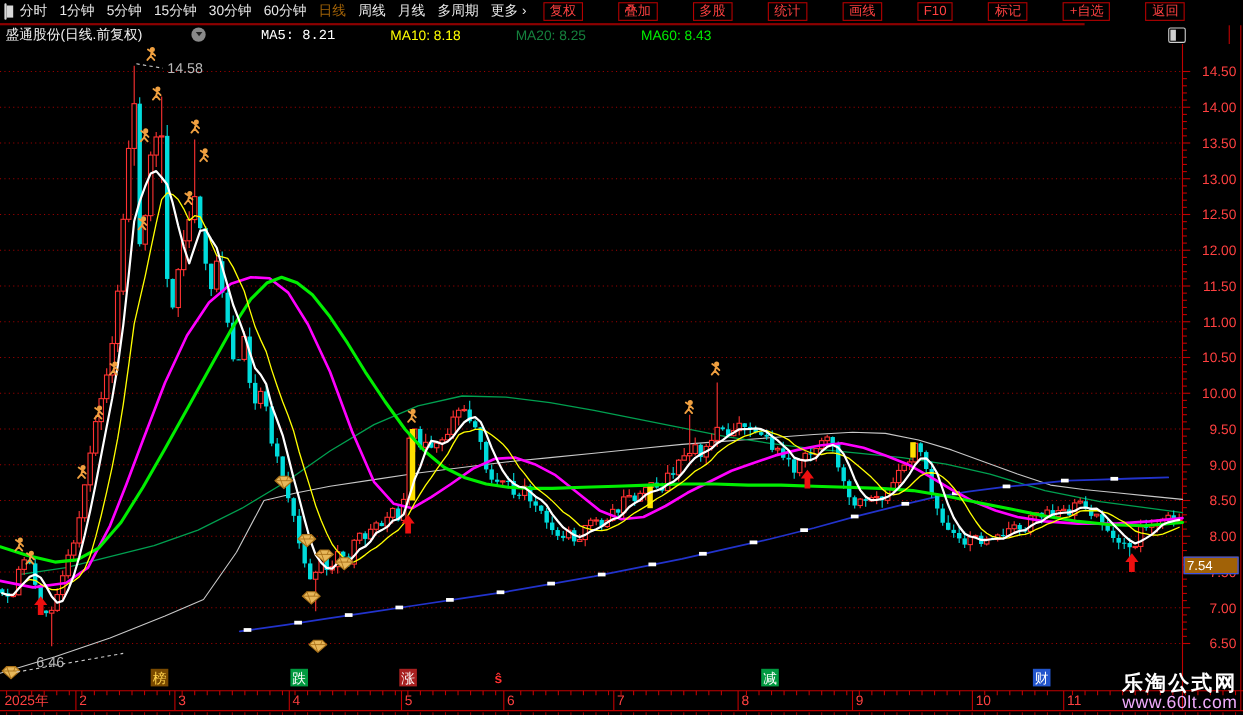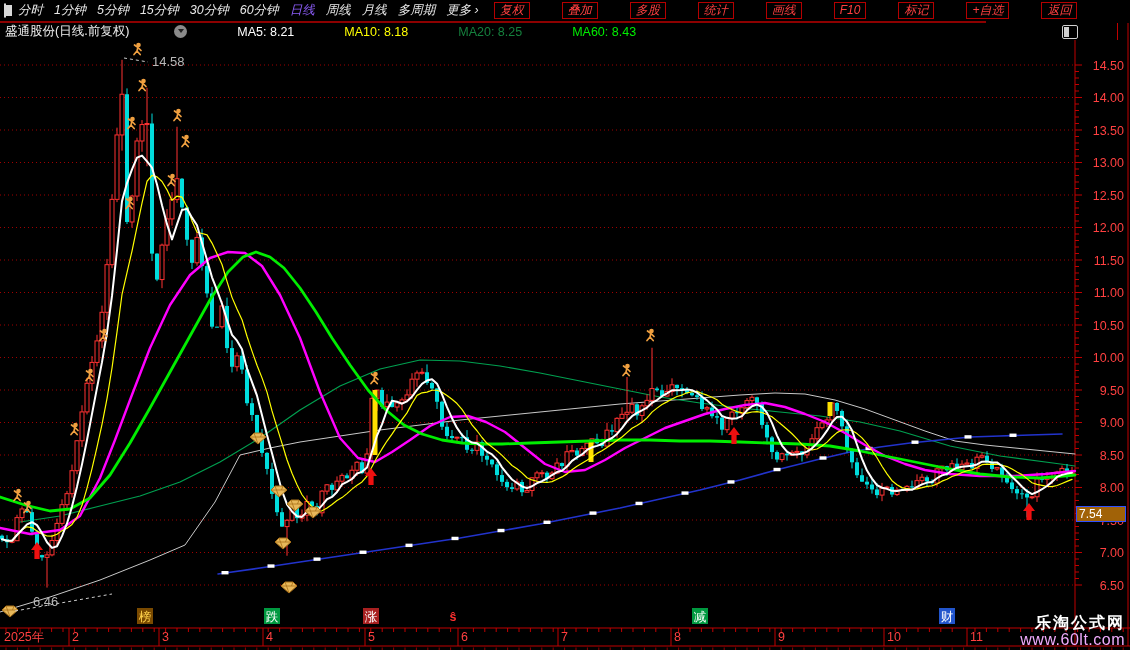--- a/index.html
+++ b/index.html
@@ -1,48 +1,48 @@
 <!DOCTYPE html>
 <html><head>
 <meta charset="utf-8">
 <style>
   html,body{margin:0;padding:0;background:#000;width:1130px;height:650px;overflow:hidden;
     font-family:"Liberation Sans",sans-serif;}
   #stage{position:relative;width:1130px;height:650px;background:#000;}
   
   .toolbar{position:absolute;left:0;top:0;width:986px;height:21px;background:#000;
-    border-bottom:2px solid #8d0000;display:flex;align-items:center;z-index:30;font-style:italic;}
+    border-bottom:2px solid #8d0000;display:flex;align-items:center;z-index:30;}
   .win-icon{width:16px;height:13px;border:1px solid #d8d8d8;border-radius:2px;margin:0 4px 0 4px;position:relative;}
   .win-icon span{position:absolute;left:1px;top:1px;bottom:1px;width:6px;background:#d8d8d8;}
   .tb-sep{width:1px;height:17px;background:#a00000;margin-right:8px;}
   .pitem{color:#e8e8e8;font-size:12.5px;margin-right:11px;cursor:default;white-space:nowrap;}
-  .pitem.active{color:#8b5cf6;}
+  .pitem.active{color:#a16207;}
   .tb-right{margin-left:auto;display:flex;align-items:center;padding-right:6px;gap:28px;}
   .rbtn{border:1px solid #b40000;color:#ff4040;font-size:12px;line-height:15px;height:15px;
     padding:0 5px;margin-left:4px;white-space:nowrap;}
   
   .titlebar{position:absolute;left:0;top:23px;width:1060px;height:17px;display:flex;align-items:center;z-index:30;gap:40px;}
   .instr{color:#f0f0f0;font-size:12.5px;margin-left:5px;white-space:nowrap;}
   .drop-icon{width:13px;height:13px;border-radius:50%;background:#8a8a8a;margin-left:5px;position:relative;}
   .drop-icon:after{content:"";position:absolute;left:3.5px;top:4px;border-left:3px solid transparent;
     border-right:3px solid transparent;border-top:4px solid #222;}
   .ma{font-size:12.5px;margin-left:10px;white-space:nowrap;}
-  .ma5{color:#ffffff;} .ma10{color:#ffff00;} .ma20{color:#15803d;} .ma60{color:#00ee00;}
+  .ma5{color:#ffffff;font-family:Liberation Mono, monospace;} .ma10{color:#ffff00;} .ma20{color:#15803d;} .ma60{color:#00ee00;}
   .mini-icon{position:absolute;left:1062px;top:25px;width:14px;height:12px;border:1px solid #d0d0d0;
     border-radius:2px;z-index:30;}
   .mini-icon span{position:absolute;left:1px;top:1px;bottom:1px;width:5px;background:#d0d0d0;}
   .red-tick-v{position:absolute;left:1117px;top:23px;width:1px;height:17px;background:#c00000;z-index:30;}
   
   #chart-svg{position:absolute;left:0;top:0;z-index:10;}
   
   .price-tag{position:absolute;left:1076px;top:506px;width:46px;height:14px;background:#a16207;
     border:1px solid #3050ff;color:#fff;font-size:12px;line-height:14px;padding-left:2px;z-index:20;}
   
   .watermark{position:absolute;right:5px;bottom:2px;text-align:right;z-index:25;line-height:1.02;}
-  .wm1{color:#ffffff;font-weight:bold;font-size:16px;letter-spacing:2px;margin-left:24px;}
+  .wm1{color:#ffffff;font-weight:bold;font-size:19px;letter-spacing:2px;margin-left:24px;}
   .wm2{color:#f0abfc;font-weight:normal;font-size:16px;letter-spacing:0.5px;}
 </style>
 </head>
 <body>
 
 <div id="stage">
 
   <div class="toolbar">
     <div class="win-icon">
         <span></span>

